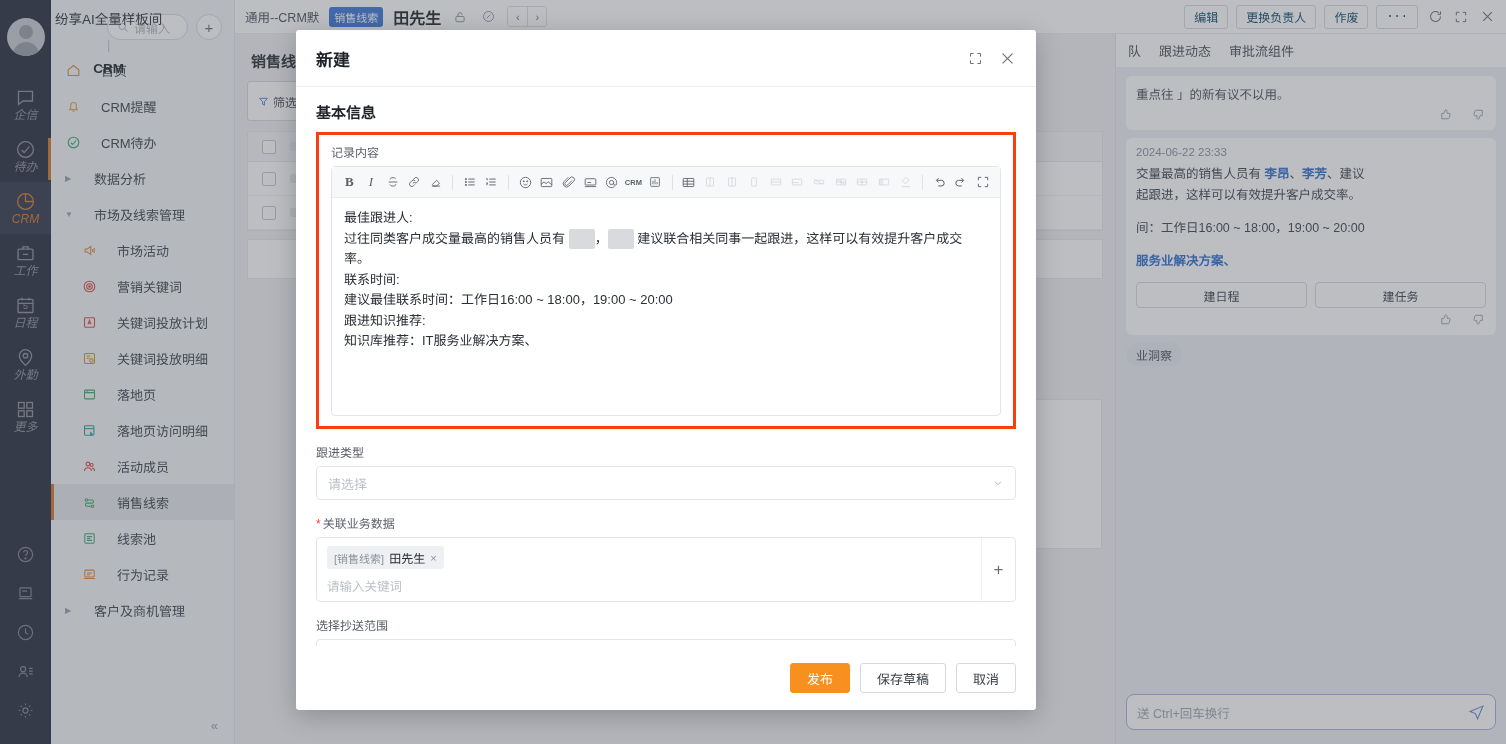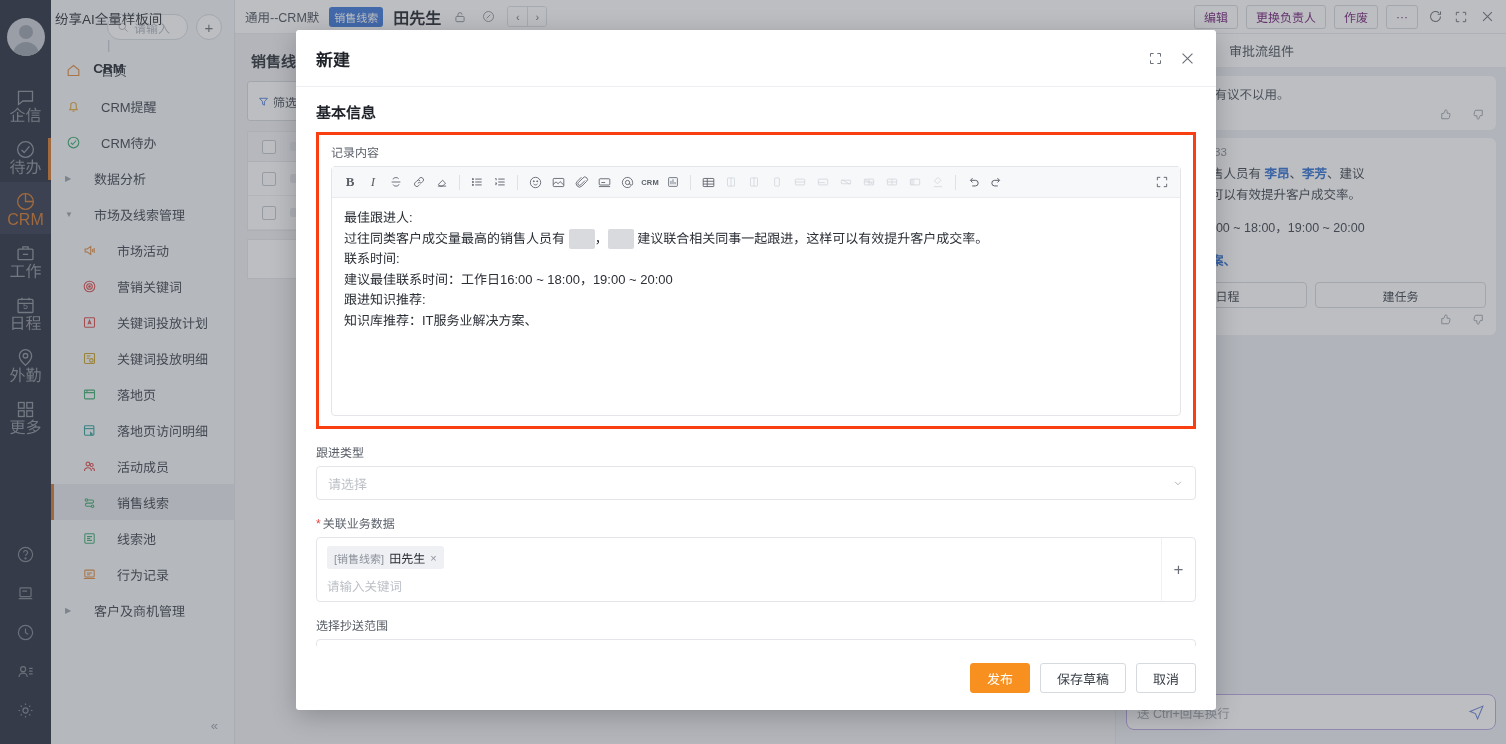--- a/index.html
+++ b/index.html
@@ -22,21 +22,21 @@
     width:38px; height:38px; border-radius:50%; background:#c8ccd2; margin-top:18px;
     position:relative; overflow:hidden; flex:none;
   }
   .rail-avatar::before{content:"";position:absolute;width:14px;height:14px;border-radius:50%;background:#9aa0a8;left:12px;top:7px;}
   .rail-avatar::after{content:"";position:absolute;width:26px;height:16px;border-radius:13px 13px 0 0;background:#9aa0a8;left:6px;top:24px;}
   .rail-items { margin-top:22px; width:100%; }
   .rail-item {
     width:100%; height:52px; display:flex; flex-direction:column; align-items:center;
     justify-content:center; gap:2px; color:#8a9099; cursor:pointer;
   }
-  .rail-item .ri-label { font-size:16px; line-height:11px; }
+  .rail-item .ri-label { font-size:12px; line-height:11px;font-style:italic; }
   .rail-item.active { background:#31384a; color:#d2762a; }
   .rail-item.active .ri-label { color:#d2762a; }
   .rail-bottom { margin-top:auto; width:100%; padding-bottom:14px; }
   .rail-bi { width:100%; height:39px; display:flex; align-items:center; justify-content:center; color:#7d838d; cursor:pointer; }
   .rail-active-bar{ position:absolute; right:0; width:3px; height:42px; background:#d2762a; }
 
   
   .sidebar {
     position:absolute; left:51px; top:0; width:184px; height:744px;
     background:#f4f5f7; border-right:1px solid #e2e4e8; display:flex; flex-direction:column;
@@ -72,23 +72,23 @@
   .badge-blue {
     background:#3b76d8; color:#fff; font-size:11px; border-radius:3px; padding:2px 5px; white-space:nowrap;
   }
   .rec-title { font-size:16px; font-weight:bold; color:#1f2329; }
   .ico-btn { width:18px; height:18px; display:flex; align-items:center; justify-content:center; color:#8d929a; cursor:pointer; }
   .navpair { display:flex; border:1px solid #dcdfe4; border-radius:3px; overflow:hidden; }
   .navpair div { width:19px; height:19px; display:flex; align-items:center; justify-content:center; color:#6b7078; font-size:11px; cursor:pointer; background:#fff; }
   .navpair div+div { border-left:1px solid #dcdfe4; }
   .top-actions { margin-left:auto; display:flex; align-items:center; gap:8px; }
   .tbtn {
-    border:1px solid #d6d9de; background:#fff; border-radius:3px; font-size:12px; color:#701a75;
+    border:1px solid #d6d9de; background:#fff; border-radius:3px; font-size:12px; color:#0c4a6e;
     height:24px; padding:0 9px; display:flex; align-items:center; cursor:pointer;
-    font-family:Liberation Sans, sans-serif;
+    font-family:Liberation Mono, monospace;
   }
   .tico { width:18px; height:18px; display:flex; align-items:center; justify-content:center; color:#6b7078; cursor:pointer; }
 
   
   .content-row { display:flex; height:710px; }
   .list-pane { width:880px; padding:10px 12px; }
   .list-title { font-size:15px; font-weight:bold; color:#2b2f36; margin:6px 0 10px 4px; }
   .filter-btn {
     display:inline-flex; align-items:center; gap:4px; height:40px; padding:0 10px;
     border:1px solid #d6d9de; background:#fff; border-radius:3px; font-size:12px; color:#4a4f58;
@@ -119,21 +119,21 @@
   .chip { display:inline-block; background:#e7eaf0; border-radius:12px; padding:3px 10px; font-size:12px; color:#4a4f58; }
   .ai-input {
     margin:6px 10px 14px 10px; border:1px solid #b9a7e0; border-radius:8px; background:#fff;
     height:36px; display:flex; align-items:center; padding:0 10px; color:#a0a5ad; font-size:12.5px;
   }
   .ai-send { margin-left:auto; color:#6a7fd2; }
 
   
   .overlay { position:absolute; inset:0; background:rgba(80,85,95,0.38); }
   .modal {
-    position:absolute; left:296px; top:30px; width:920px; height:680px; background:#fff;
+    position:absolute; left:296px; top:30px; width:740px; height:680px; background:#fff;
     border-radius:3px; box-shadow:0 6px 26px rgba(0,0,0,.22); display:flex; flex-direction:column;
   }
   .m-head { height:57px; border-bottom:1px solid #edeef1; display:flex; align-items:center; padding:0 20px; }
   .m-title { font-size:17px; color:#1f2329; font-weight:bold; }
   .m-head-actions { margin-left:auto; display:flex; align-items:center; gap:16px; color:#6b7078; }
   .m-body { flex:1; padding:14px 20px 0 20px; overflow:hidden; }
   .sec-title { font-size:15px; color:#1f2329; font-weight:bold; margin-bottom:10px; }
   .hl-box { border:3px solid #f93e12; padding:8px 12px 10px 12px; }
   .fld-label { font-size:12px; color:#5b6069; margin-bottom:6px; }
   .fld-label .req { color:#e64545; margin-right:2px; }

